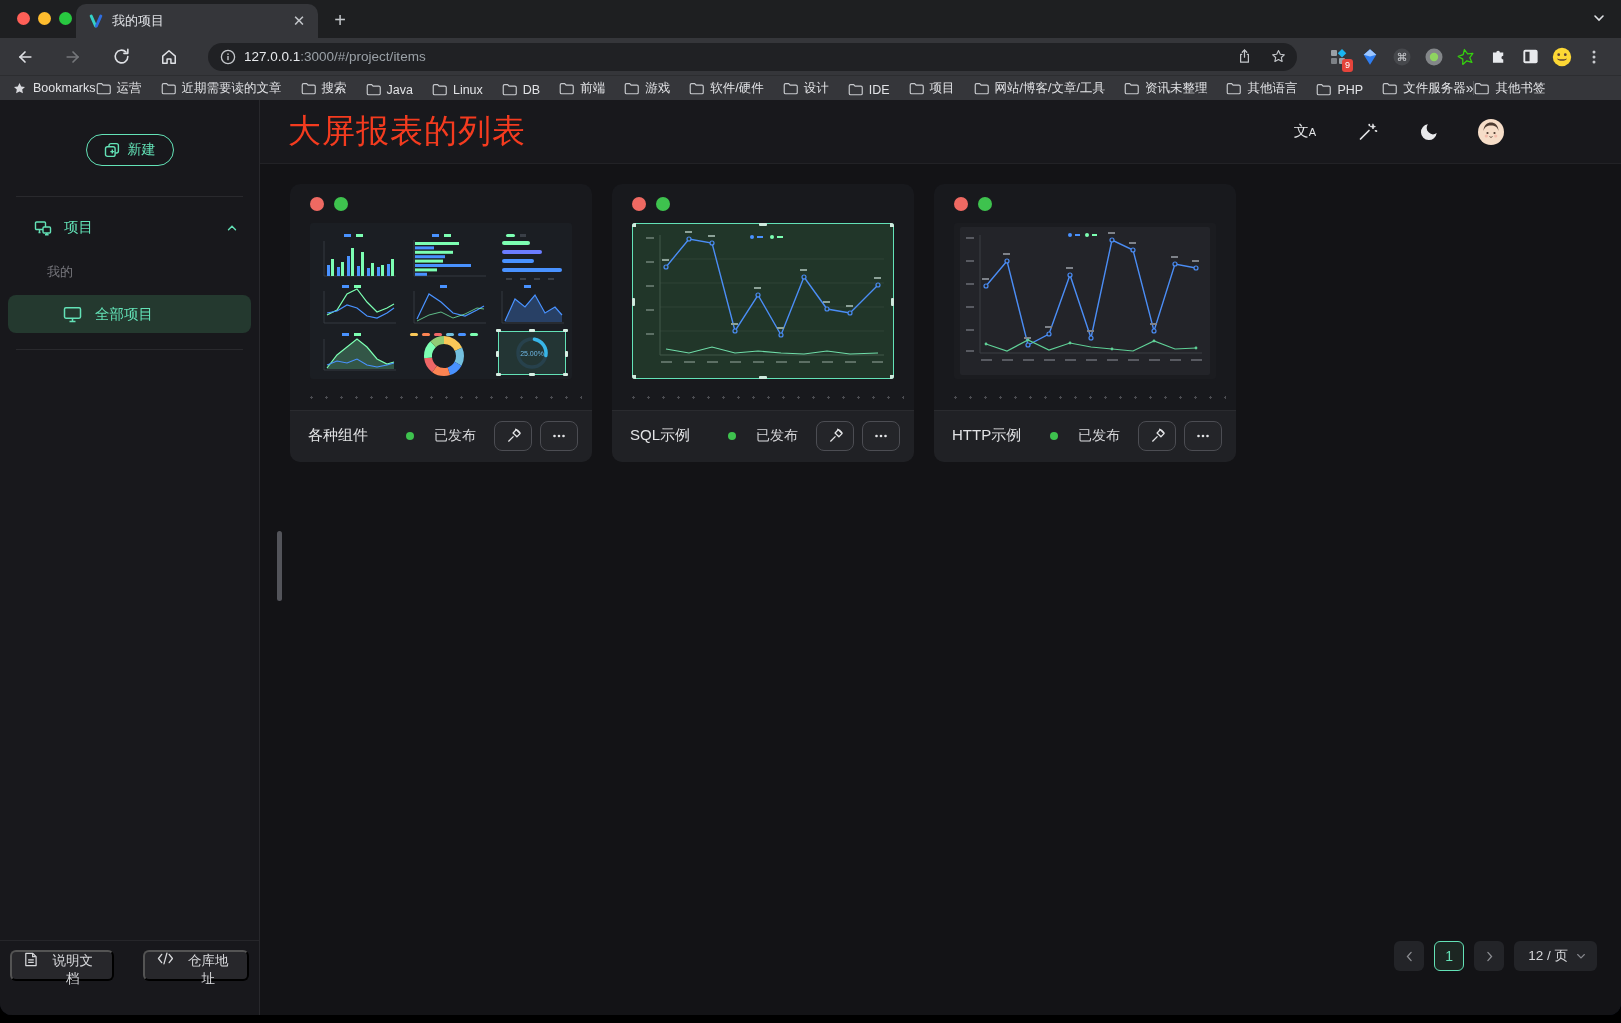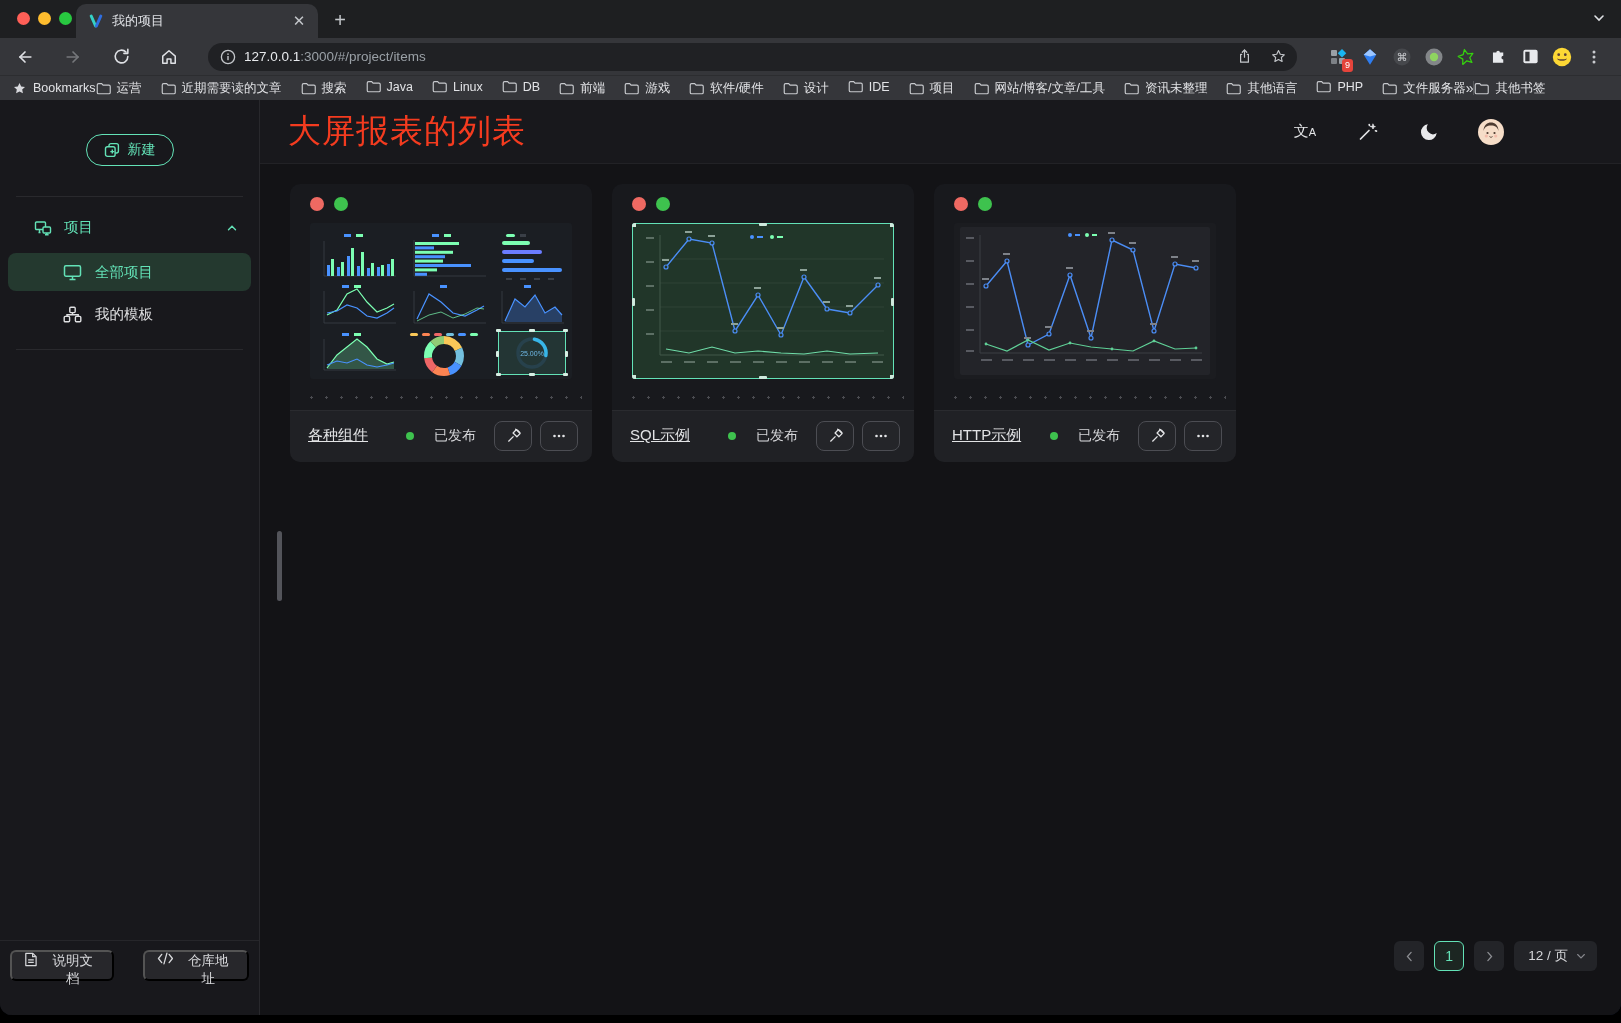--- a/index.html
+++ b/index.html
@@ -82,21 +82,21 @@
   .card-dots { padding:13px 20px 9px; display:flex; gap:10px; }
   .card-dots i { width:14px; height:14px; border-radius:50%; display:block; }
   .cd-red{background:#ee6962} .cd-green{background:#3ec24e}
   .card-media { margin:3px 20px 0; height:156px; border-radius:3px; overflow:hidden; flex:none; }
   .card-media svg { display:block; }
   .card-dotted { height:3px; margin:17px 10px 0;
                  background-image:radial-gradient(circle, #4b4c51 1.2px, transparent 1.4px);
                  background-size:15px 3px; background-position:4px center; background-repeat:repeat-x; }
   .card-footer { margin-top:11px; flex:1; background:#202125; border-top:1px solid #2a2b2f;
                  display:flex; align-items:center; padding:0 14px 2px 18px; }
-  .proj-name { flex:1; font-size:15px; color:#e2e3e5;text-decoration:underline; }
+  .proj-name { flex:1; font-size:15px; color:#e2e3e5; }
   .status { display:flex; align-items:center; gap:20px; color:#d4d5d8; font-size:14px; margin-right:10px; }
   .status i { width:8px; height:8px; border-radius:50%; background:#3ec24e; display:block; }
   .icon-btn { width:38px; height:30px; border:1px solid #4c4d53; border-radius:8px; background:#242529;
               color:#e3e4e6; display:flex; align-items:center; justify-content:center; margin-left:8px; }
 
   
   .pagination { position:absolute; right:24px; bottom:44px; display:flex; align-items:center; gap:10px; }
   .pg-btn { width:30px; height:30px; border-radius:6px; background:#232428; color:#8c8d92;
             display:flex; align-items:center; justify-content:center; }
   .pg-cur { width:30px; height:30px; border-radius:6px; border:1px solid #63e2b7; color:#63e2b7;
@@ -244,21 +244,21 @@
     </div>
   </div>
 
   <div class="bmbar">
     <span class="bm">
       <svg width="15" height="15" viewBox="0 0 24 24">
           <path d="M12 3l2.7 5.6 6.1.8-4.5 4.2 1.2 6L12 16.7 6.5 19.6l1.2-6L3.2 9.4l6.1-.8z" fill="#d8d9dd"></path>
         </svg>
       <span>Bookmarks</span>
     </span>
-    <span style="display:flex;gap:19px;align-items:flex-start;">
+    <span style="display:flex;gap:19px;align-items:flex-end;">
 
         <span class="bm">
           <svg width="15" height="13" viewBox="0 0 18 15">
             <path d="M1.5 3.2c0-.9.7-1.6 1.6-1.6h3.7l1.7 1.8h7a1.6 1.6 0 0 1 1.6 1.6v7.2a1.6 1.6 0 0 1-1.6 1.6H3.1a1.6 1.6 0 0 1-1.6-1.6z" fill="none" stroke="#c7c9cd" stroke-width="1.4"></path>
           </svg>
           <span>运营</span>
         </span>
 
         <span class="bm">
           <svg width="15" height="13" viewBox="0 0 18 15">
@@ -404,38 +404,30 @@
           <rect x="9" y="8" width="7.5" height="6" rx="1" stroke="#63e2b7" stroke-width="1.4" fill="#18181c"></rect>
           <path d="M12.8 14v1.8M11 15.8h3.6" stroke="#63e2b7" stroke-width="1.4"></path>
         </svg>
         <span>项目</span>
         <span class="grow"></span>
         <svg width="14" height="14" viewBox="0 0 16 16">
             <path d="M4 10l4-4 4 4" stroke="#63e2b7" stroke-width="1.6" fill="none" stroke-linecap="round"></path>
           </svg>
       </div>
 
+      <div class="sb-my">我的</div>
 
       <div class="sb-item active">
         <svg width="19" height="17" viewBox="0 0 19 17">
           <rect x="1.5" y="1.8" width="16" height="10.4" rx="1.4" stroke="#63e2b7" stroke-width="1.5" fill="none"></rect>
           <path d="M6.5 15.4h6M9.5 12.2v3.2" stroke="#63e2b7" stroke-width="1.5"></path>
         </svg>
         <span>全部项目</span>
       </div>
 
-      <div class="sb-item">
-        <svg width="19" height="17" viewBox="0 0 19 17">
-          <rect x="6.8" y="1.2" width="5.4" height="5.4" rx="1" stroke="#dfe0e2" stroke-width="1.4" fill="none"></rect>
-          <rect x="1.2" y="10.4" width="5.4" height="5.4" rx="1" stroke="#dfe0e2" stroke-width="1.4" fill="none"></rect>
-          <rect x="12.4" y="10.4" width="5.4" height="5.4" rx="1" stroke="#dfe0e2" stroke-width="1.4" fill="none"></rect>
-          <path d="M9.5 6.6v2.2M4 10.4V8.8h11.2v1.6" stroke="#dfe0e2" stroke-width="1.4" fill="none"></path>
-        </svg>
-        <span>我的模板</span>
-      </div>
 
       <div class="sb-div" style="margin-top:14px"></div>
 
 
       <div class="sb-spacer"></div>
 
       <div class="sb-footer">
         <button class="btn-foot">
           <svg width="14" height="15" viewBox="0 0 14 16">
             <path d="M1.5 1.5h7.5L12.5 5v9.5h-11z" stroke="#d8d9dc" stroke-width="1.3" fill="none" stroke-linejoin="round"></path>

